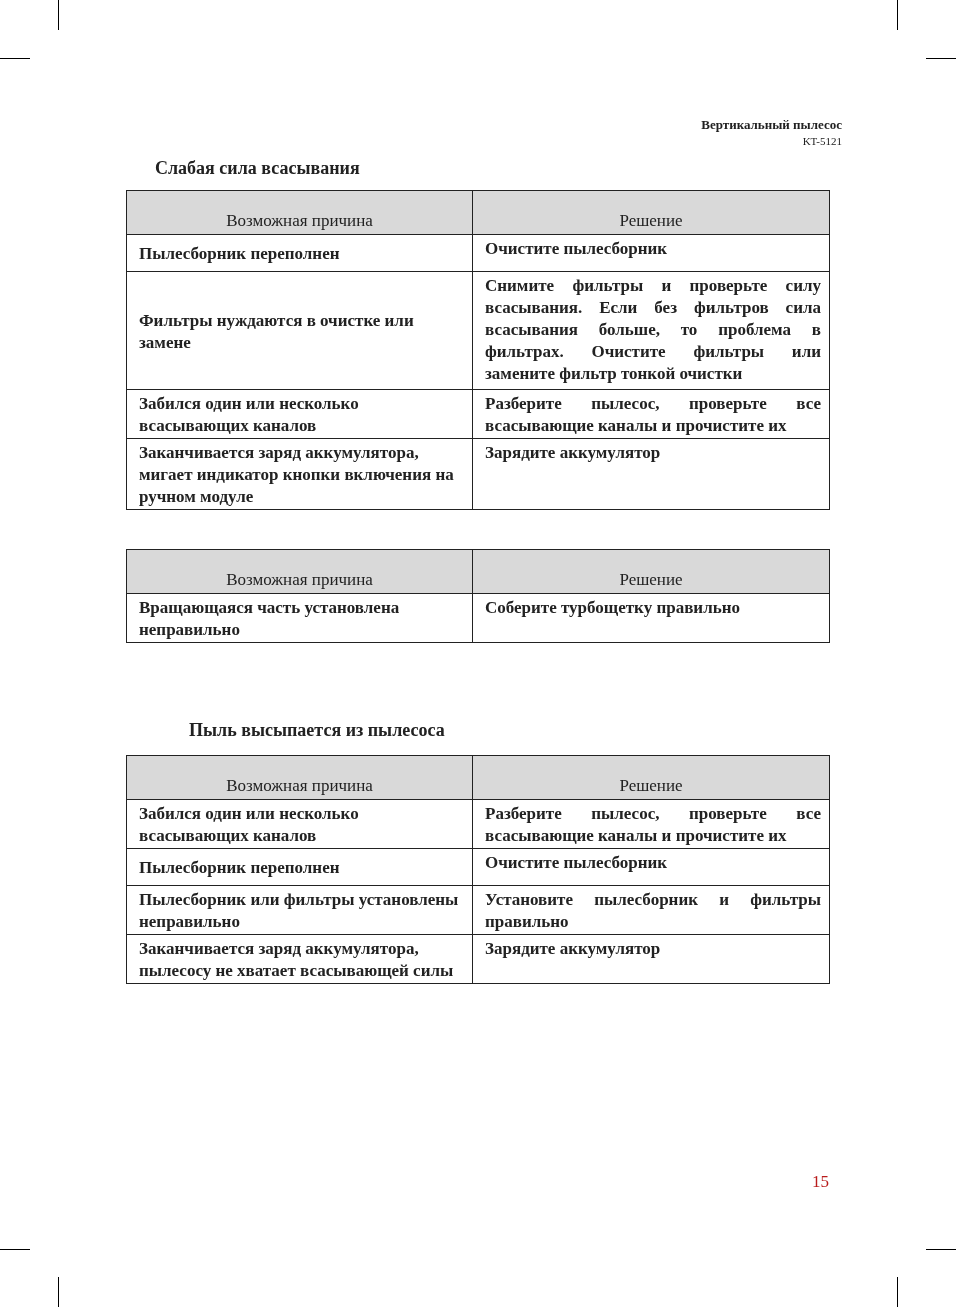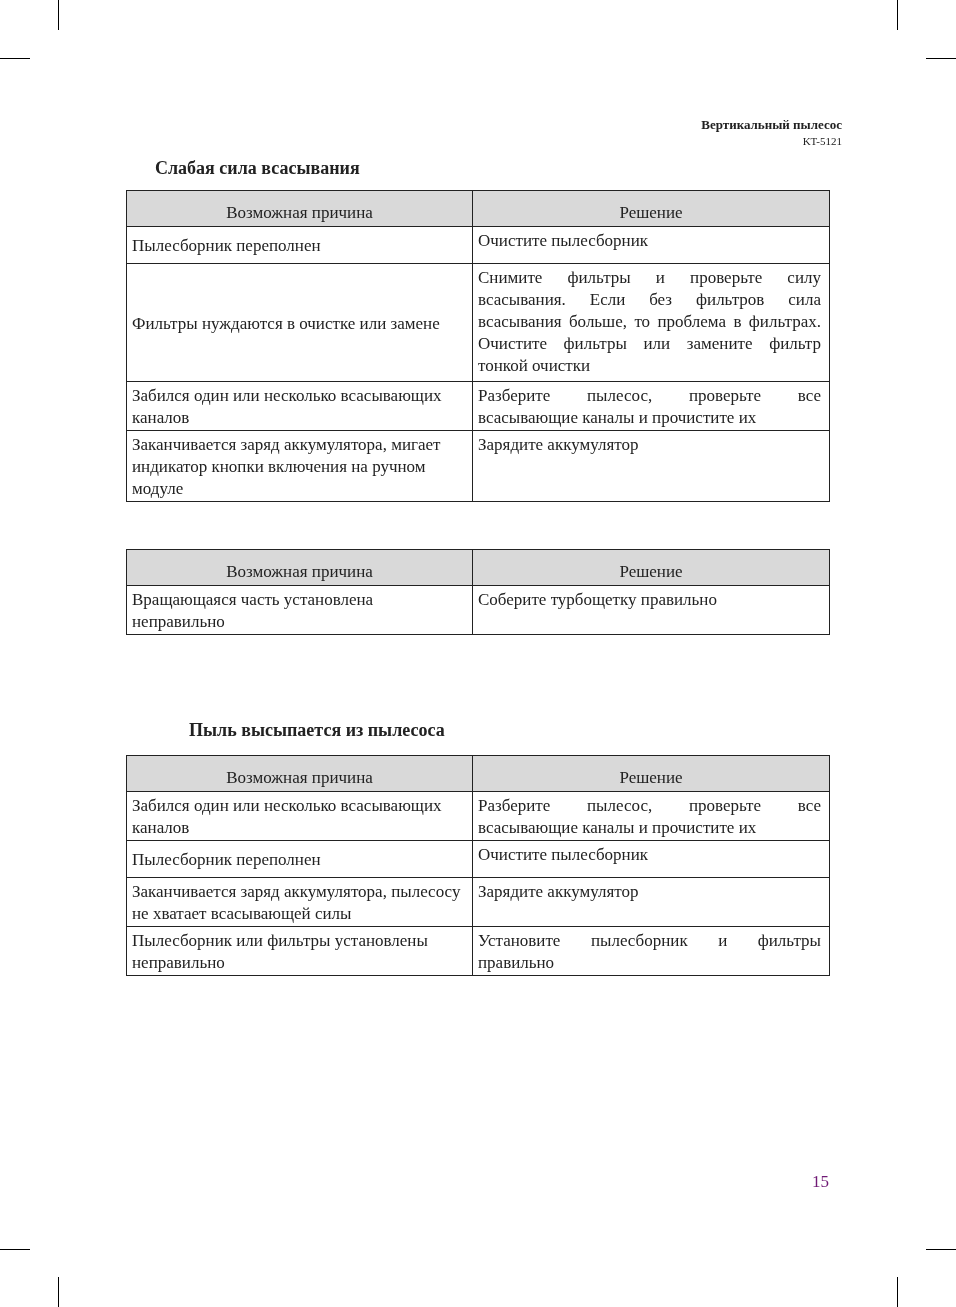--- a/index.html
+++ b/index.html
@@ -4,26 +4,26 @@
 <style>
   html, body { margin:0; padding:0; background:#fff; }
   body { width:956px; height:1307px; position:relative; overflow:hidden;
          font-family:"Liberation Serif", "DejaVu Serif", serif; color:#222; }
   .crop { position:absolute; background:#000; }
   .header { position:absolute; right:114px; top:116px; text-align:right; line-height:17px; }
   .header .t1 { font-weight:bold; font-size:13px; }
   .header .t2 { font-size:11px; }
   .section-title { position:absolute; left:155px; font-weight:bold; font-size:18px; }
   table { position:absolute; left:126px; width:704px; border-collapse:collapse; table-layout:fixed; }
-  td, th { border:1px solid #222; font-size:17px; line-height:22px; vertical-align:top; padding:3px 8px 1px 5px; }
-  th { background:#d9d9d9; font-weight:normal; text-align:center; padding:10px 8px 1px 8px; line-height:24px; }
+  td, th { border:1px solid #222; font-size:17px; line-height:22px; vertical-align:top; padding:3px 8px 1px 12px;font-weight:bold; }
+  th { background:#d9d9d9; font-weight:normal; text-align:center; padding:18px 8px 1px 8px; line-height:24px; }
   col.c1 { width:346px; }
   td.cause { vertical-align:middle; }
   td.just { text-align:justify; text-align-last:left; }
-  .page-num { position:absolute; right:127px; top:1172px; font-size:17px; color:#701a75; }
+  .page-num { position:absolute; right:127px; top:1172px; font-size:17px; color:#b91c1c; }
 </style>
 </head>
 <body>
 
 <div class="crop" style="left:58px;top:0;width:1px;height:30px;"></div>
 <div class="crop" style="left:0;top:58px;width:30px;height:1px;"></div>
 <div class="crop" style="left:897px;top:0;width:1px;height:30px;"></div>
 <div class="crop" style="left:926px;top:58px;width:30px;height:1px;"></div>
 <div class="crop" style="left:0;top:1249px;width:30px;height:1px;"></div>
 <div class="crop" style="left:58px;top:1277px;width:1px;height:30px;"></div>
@@ -96,23 +96,23 @@
   </tr>
   <tr>
     <td>Забился один или несколько всасывающих каналов</td>
     <td class="just">Разберите пылесос, проверьте все всасывающие каналы и прочистите их</td>
   </tr>
   <tr style="height:37px;">
     <td class="cause">Пылесборник переполнен</td>
     <td>Очистите пылесборник</td>
   </tr>
   <tr>
+    <td>Пылесборник или фильтры установлены неправильно</td>
+    <td class="just">Установите пылесборник и фильтры правильно</td>
+  </tr>
+  <tr>
     <td>Заканчивается заряд аккумулятора, пылесосу не хватает всасывающей силы</td>
     <td>Зарядите аккумулятор</td>
-  </tr>
-  <tr>
-    <td>Пылесборник или фильтры установлены неправильно</td>
-    <td class="just">Установите пылесборник и фильтры правильно</td>
   </tr>
 </tbody>
   </table>
 
 <div class="page-num">15</div>
 
 </body></html>

